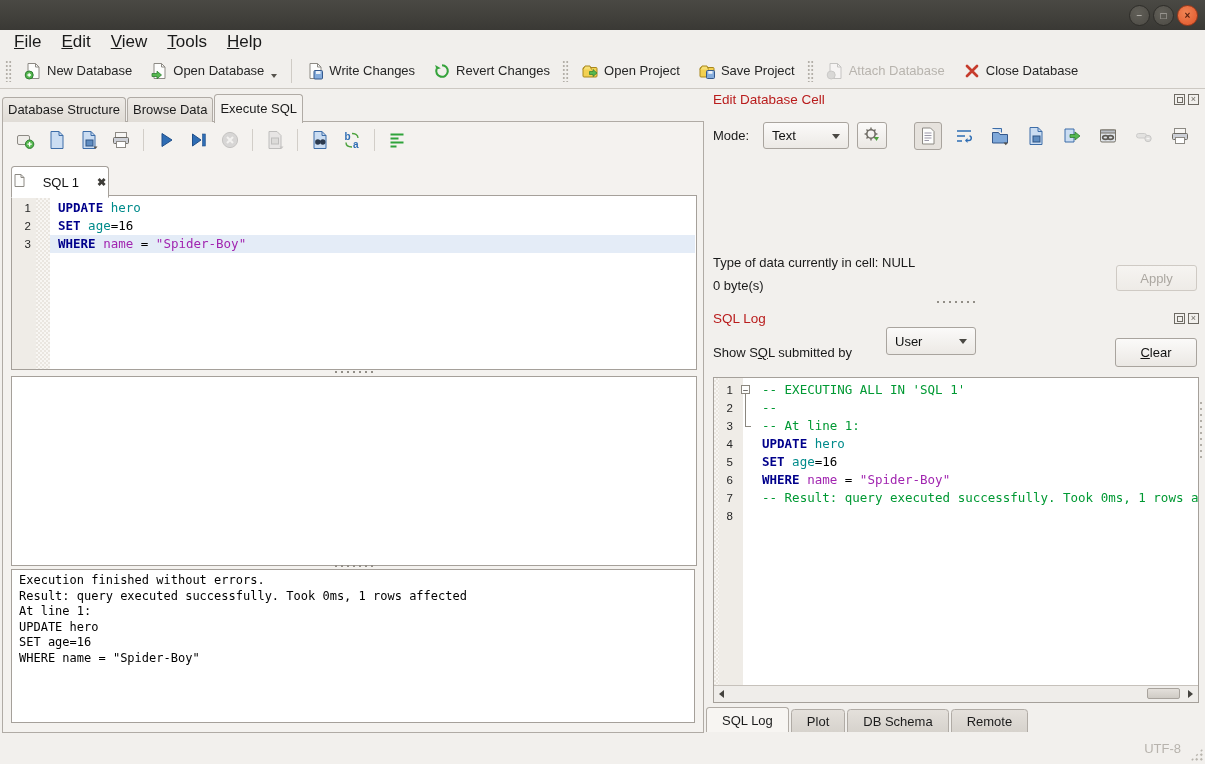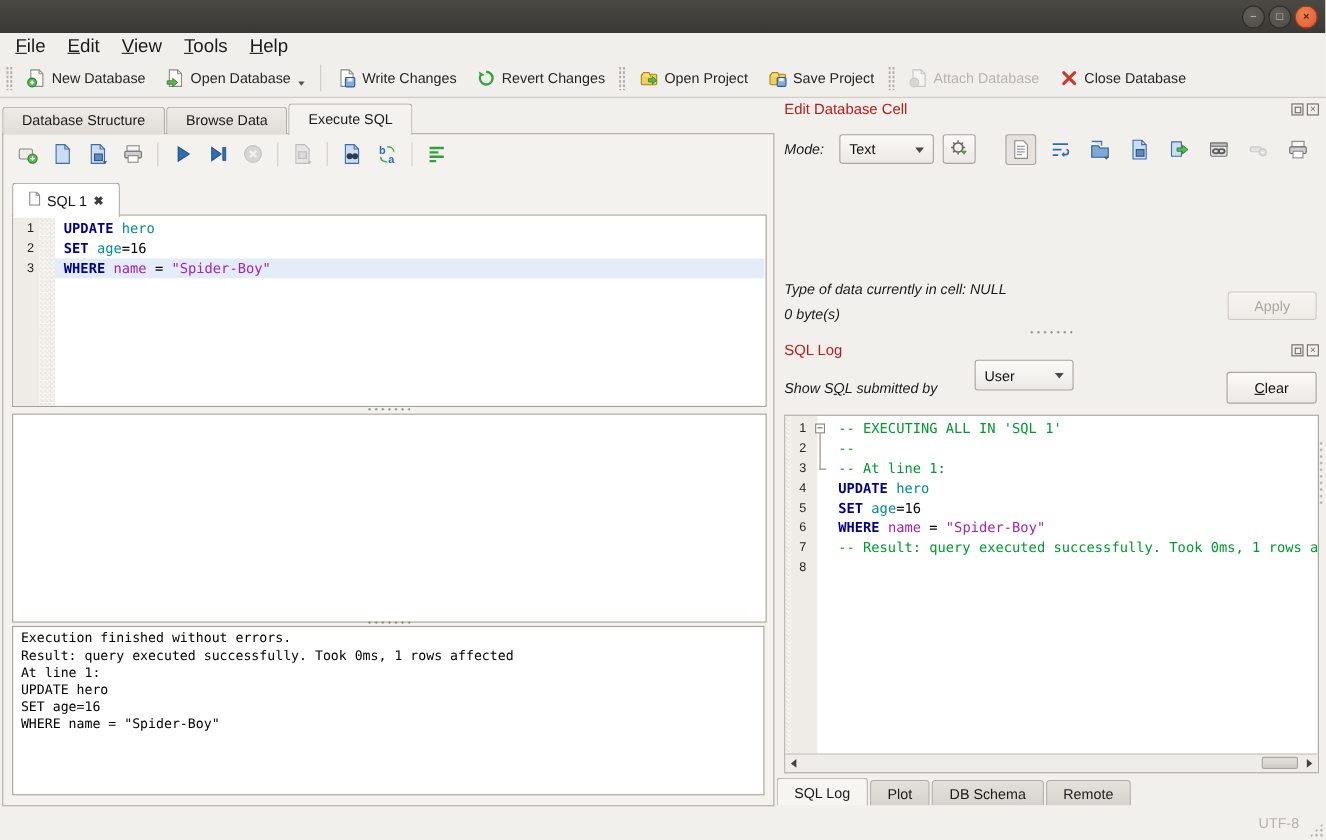--- a/index.html
+++ b/index.html
@@ -28,36 +28,36 @@
     background-image:radial-gradient(circle,#B3AFA8 1px,transparent 1.3px);background-size:3.5px 4px;}
   .tsep{width:1px;height:24px;background:#CFCBC5;margin:0 5px;}
   .tbtn{display:flex;align-items:center;gap:5px;padding:4px 9px;font-size:13px;color:#262626;position:relative;}
   .tbtn.disabled{color:#B8B4AE;}
   .tbtn.disabled svg{opacity:.42;filter:grayscale(1);}
   .tbtn .caret{width:0;height:0;border-left:3.5px solid transparent;border-right:3.5px solid transparent;
     border-top:4px solid #56534D;margin-left:2px;margin-top:10px;}
 
   
   #main-tabs{position:absolute;left:2px;top:92px;height:30px;display:flex;align-items:flex-end;gap:1px;z-index:3;}
-  .mtab{height:24px;line-height:24px;padding:0 17px;font-size:13px;color:#1C1C1C;
+  .mtab{height:24px;line-height:24px;padding:0 5px;font-size:13px;color:#1C1C1C;
     background:linear-gradient(#EEEBE7,#E0DCD6);border:1px solid #B0ABA5;border-bottom:none;
     border-radius:3.5px 3.5px 0 0;}
   .mtab.active{height:28px;line-height:28px;background:#F4F2EF;margin-bottom:-1px;position:relative;z-index:4;}
 
   #left-frame{position:absolute;left:2px;top:121px;width:700px;height:610px;
     border:1px solid #B0ABA5;background:#F4F2EF;z-index:1;}
 
   #editor-toolbar{position:absolute;left:11px;top:7px;display:flex;align-items:center;gap:10px;}
   .ebtn{width:22px;height:22px;display:flex;align-items:center;justify-content:center;}
   .ebtn.disabled svg{opacity:.5;filter:grayscale(.9);}
   .esep{width:1px;height:22px;background:#D2CEC8;margin:0 1px;}
 
   #sql-tab{position:absolute;left:8px;top:44px;width:96px;height:30px;background:#FFFFFF;
     border:1px solid #A5A09A;border-radius:3.5px 3.5px 0 0;border-bottom:1px solid #FFFFFF;
-    display:flex;align-items:center;justify-content:center;gap:6px;font-size:13px;color:#111;z-index:2;margin-bottom:-1px;}
+    display:flex;align-items:center;justify-content:center;gap:18px;font-size:13px;color:#111;z-index:2;margin-bottom:-1px;}
   #sql-tab .closex{font-size:11px;color:#3E3C38;font-weight:bold;}
 
   .whitebox{position:absolute;background:#FFFFFF;border:1px solid #A5A09A;}
   #editor{left:8px;top:73px;width:684px;height:173px;}
   #results{left:8px;top:254px;width:684px;height:188px;}
   #messages{left:8px;top:447px;width:684px;height:154px;padding:3px 7px;box-sizing:border-box;
     font-family:"DejaVu Sans Mono",monospace;font-size:12px;line-height:15.5px;color:#000;white-space:pre;overflow:hidden;}
 
   .gutter{position:absolute;left:0;top:0;bottom:0;width:24px;background:#EFECE7;}
   .foldstrip{position:absolute;left:24px;top:0;bottom:0;width:14px;
@@ -86,21 +86,21 @@
   .splitdots span{width:40px;background-image:radial-gradient(circle,#928E87 1px,transparent 1.2px);background-size:6px 4px;}
 
   
   #right{position:absolute;left:705px;top:89px;width:500px;height:646px;}
   .dock-title{position:absolute;left:8px;font-size:13.5px;color:#b91c1c;}
   .dock-icons{position:absolute;right:6px;display:flex;gap:3px;}
   .dicon{width:11px;height:11px;border:1px solid #6E6A63;box-sizing:border-box;position:relative;
     font-size:9px;line-height:9px;text-align:center;color:#6E6A63;background:#F2F0ED;}
   .dicon.float::after{content:"";position:absolute;left:2px;top:2px;width:4px;height:4px;border:1px solid #6E6A63;background:#F2F0ED;}
 
-  .label13{font-size:13px;color:#1A1A1A;font-style:italic;}
+  .label13{font-size:13px;color:#1A1A1A;}
   .combo{position:absolute;height:27px;background:linear-gradient(#FBFAF9,#ECE9E5);
     border:1px solid #A9A49E;border-radius:3px;box-sizing:border-box;
     display:flex;align-items:center;padding-left:8px;font-size:13px;color:#111;}
   .combo .arrow{position:absolute;right:8px;top:11px;width:0;height:0;
     border-left:4px solid transparent;border-right:4px solid transparent;border-top:5px solid #4A4843;}
   .pushbtn{position:absolute;background:linear-gradient(#FBFAF9,#EBE8E4);border:1px solid #A9A49E;border-radius:3px;
     box-sizing:border-box;display:flex;align-items:center;justify-content:center;font-size:13px;color:#111;}
   .pushbtn.disabled{border-color:#CFCAC4;color:#ABA7A1;background:linear-gradient(#F6F4F1,#EEEBE7);}
 
   #gear-btn{position:absolute;left:152px;top:33px;width:30px;height:27px;}

